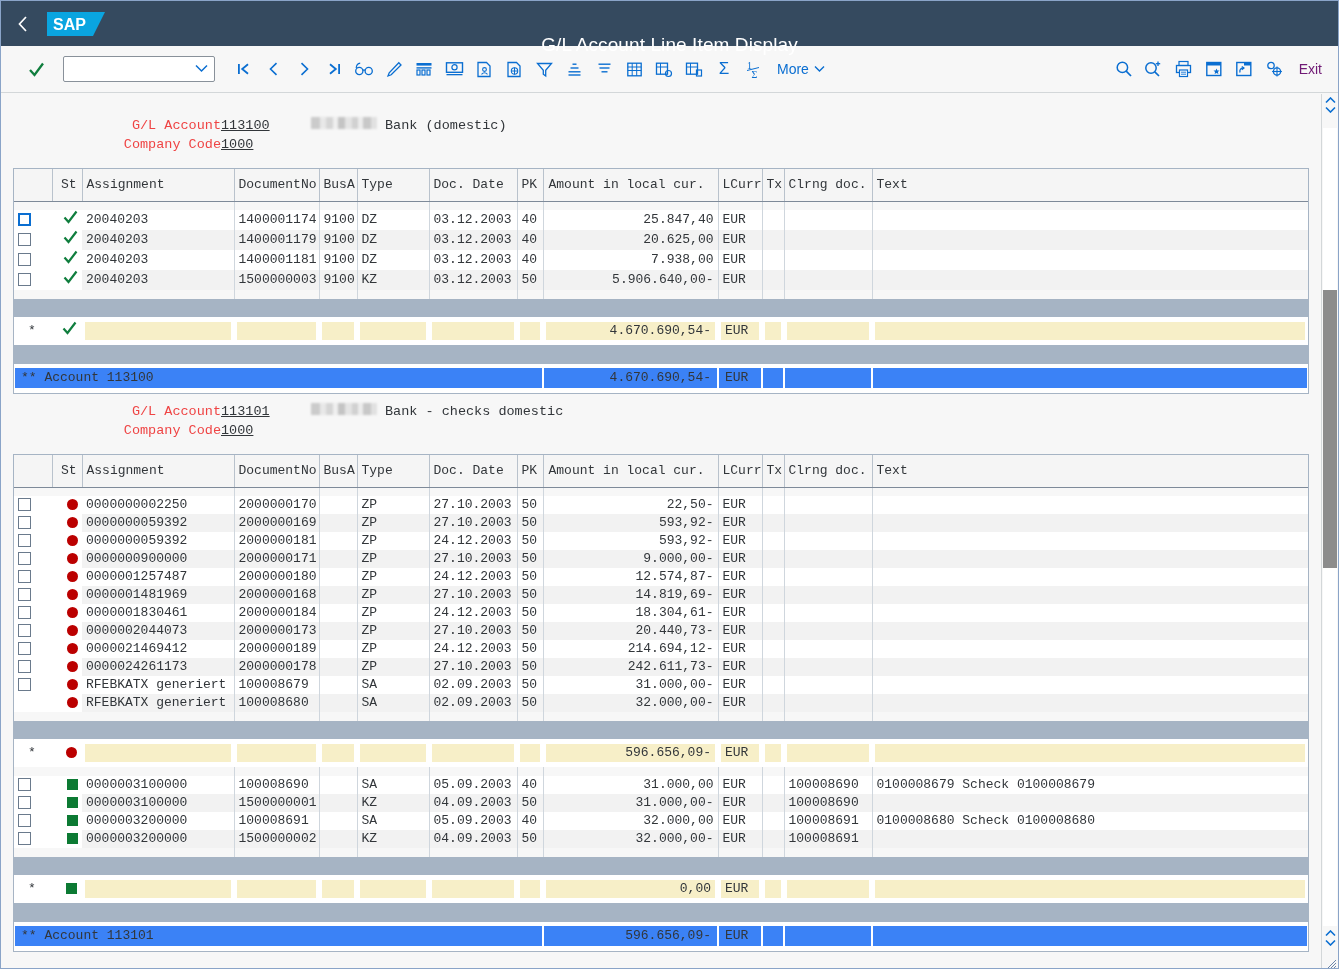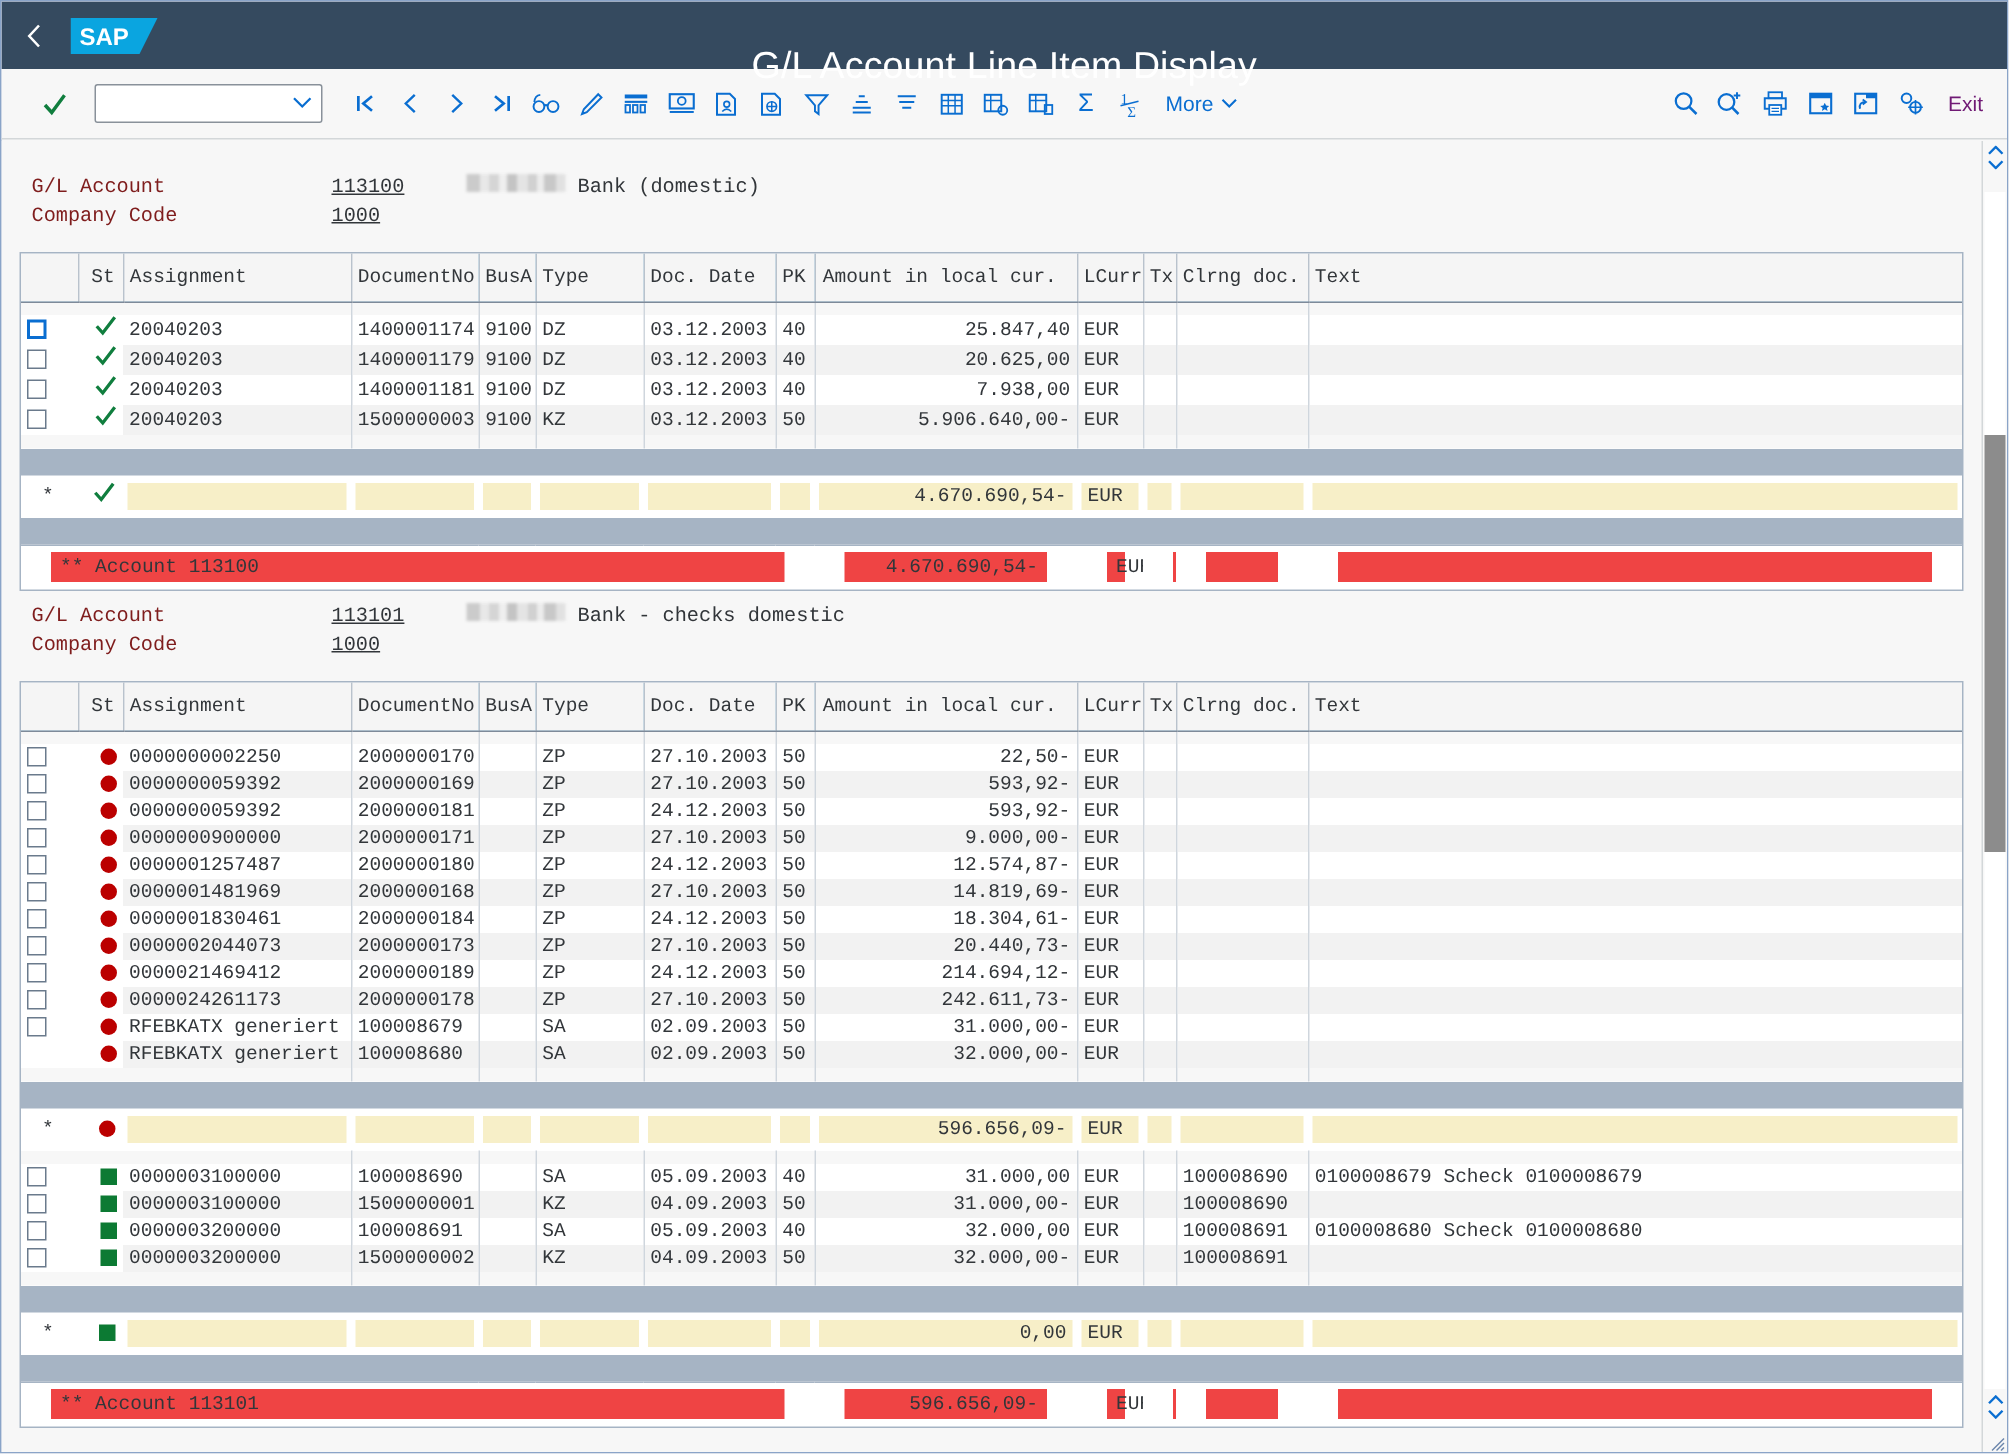--- a/index.html
+++ b/index.html
@@ -36,21 +36,21 @@
     width: 62px; height: 26px;
     position: relative;
     margin-left: 2px;
     display: flex; align-items: center;
   }
   .shell-title {
     position: absolute;
     left: 0; right: 0;
     text-align: center;
     color: #ffffff;
-    font-size: 25px;
+    font-size: 19px;
     letter-spacing: .1px;
     pointer-events: none;
     margin-top: 42px;
   }
 
   
   .toolbar {
     height: 47px;
     background: #f7f7f7;
     border-bottom: 1px solid #d3d7d9;
@@ -113,21 +113,21 @@
 
   
   .acct-head {
     font-family: "Liberation Mono", monospace;
     font-size: 13.5px;
     line-height: 19px;
     margin: 8px 0 14px 8px;
     color: #32363a;
   }
   .acct-row { display: flex; align-items: baseline; white-space: pre; }
-  .acct-label { color: #7f1d1d; width: 200px; }
+  .acct-label { color: #ef4444; width: 200px; text-align: right; }
   .acct-value { width: 90px; color: #32363a; text-decoration: underline; }
   .redact {
     display: inline-block;
     width: 66px; height: 12px;
     vertical-align: middle;
     margin-right: 8px;
     background:
       linear-gradient(90deg,
         #c9c9c9 0 9px, #e8e8e8 9px 15px, #d4d4d4 15px 22px,
         #efefef 22px 27px, #c2c2c2 27px 34px, #e3e3e3 34px 41px,
@@ -207,23 +207,23 @@
     height: 18px;
     line-height: 18px;
     margin: 0 3px;
     padding: 0 4px;
     overflow: hidden;
   }
   tr.sub td .fill.amt { text-align: right; }
   tr.total { border-top: 1px solid #a6b4c4; }
   tr.total td { background: transparent; border-right: none; height: 30px; padding: 0; }
   tr.total td .fill {
-    background: #ef4444;
+    background: #3b82f6;
     height: 20px; line-height: 20px;
-    margin: 0 20px; padding: 0 6px;
+    margin: 0 1px; padding: 0 6px;
   }
   tr.total td .fill.amt { text-align: right; }
 
   .sep-row td { height: 1px; padding: 0; background: #a6b4c4; }
 
   
   .right { text-align: right; }
 
   
   .cb {

